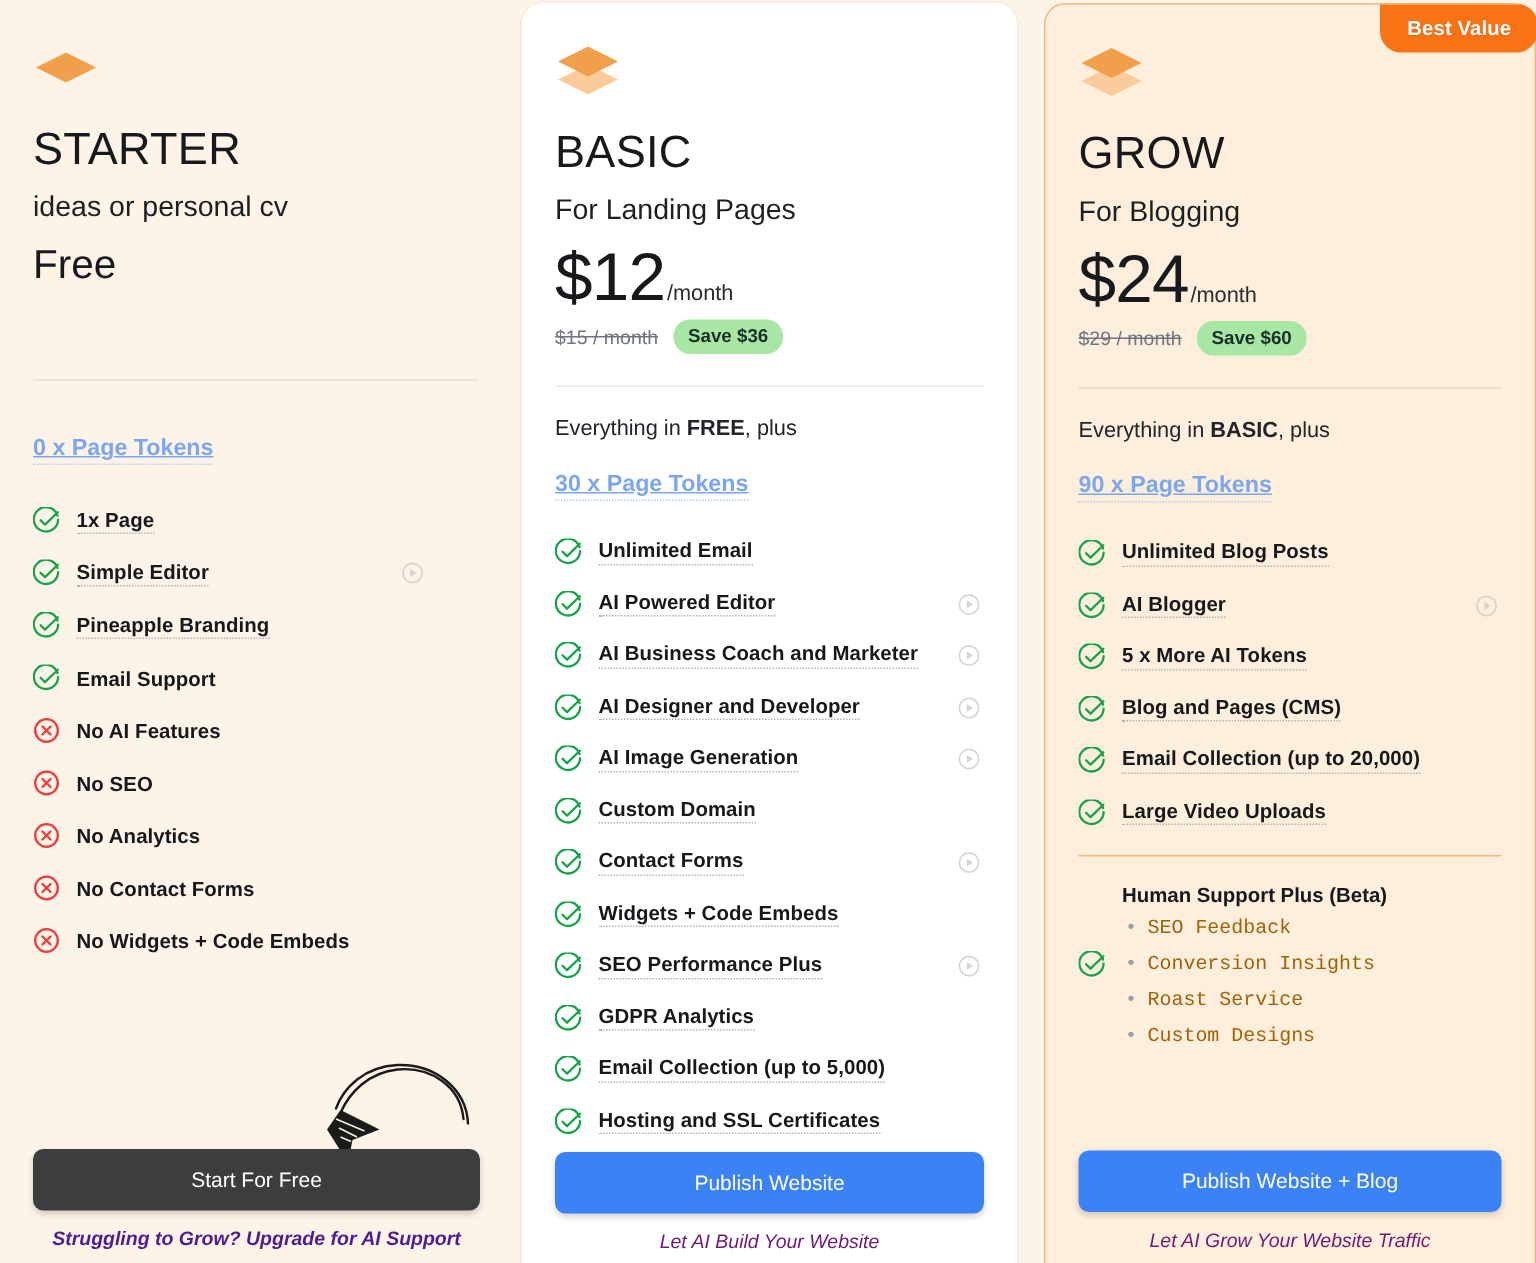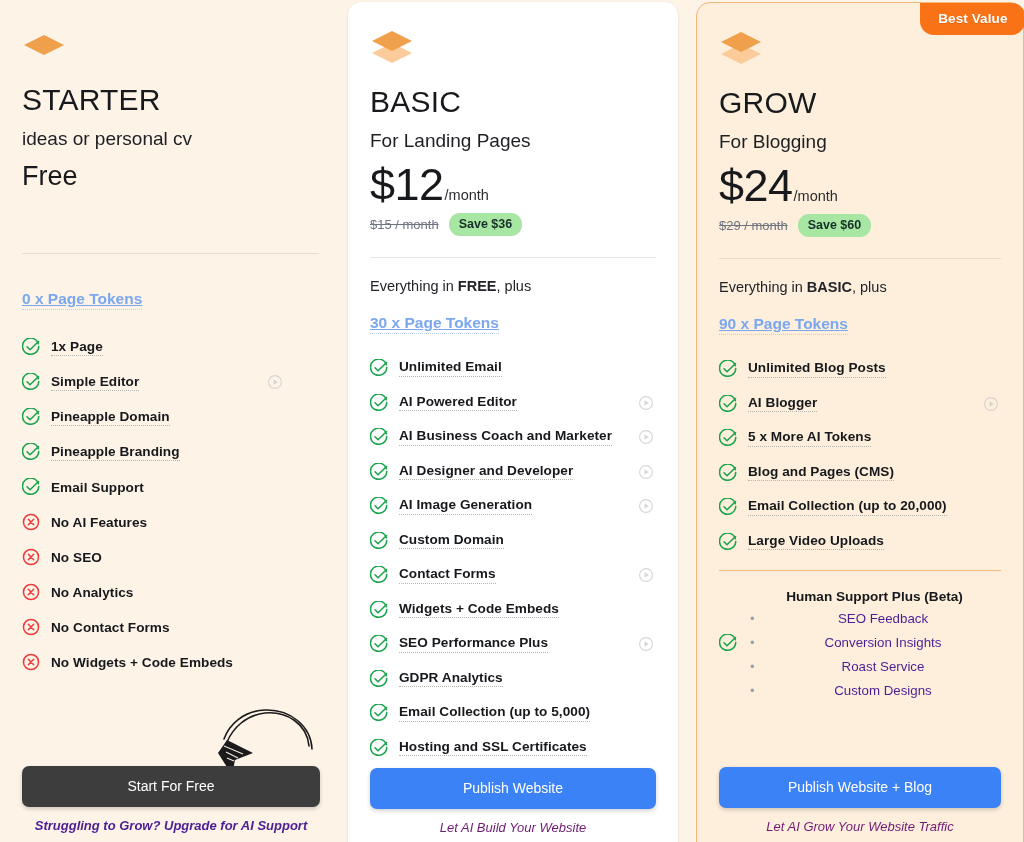--- a/index.html
+++ b/index.html
@@ -70,24 +70,24 @@
   .feat-label { font-size: 13.6px; font-weight: 700; color: #16181c; letter-spacing: .05px; }
   .feat-label.dotted { border-bottom: 1.4px dotted #b6b4ae; padding-bottom: 1.5px; cursor: pointer; }
   .play { position: absolute; right: 2px; top: 50%; transform: translateY(-50%);
           width: 16px; height: 16px; opacity: .85; cursor: pointer; }
   .card-starter .play { right: 36px; }
   .card-grow .play { right: 2px; }
 
   
   .sub-block { display: flex; align-items: center; margin-top: 18px; }
   .sub-ico { width: 18px; height: 18px; margin-right: 11px; flex: 0 0 auto; }
-  .sub-body { flex: 1; text-align: center; }
+  .sub-body { flex: 1; }
   .sub-title { font-size: 13.6px; font-weight: 700; color: #16181c; margin-bottom: 7px; }
   .sub-list { list-style: none; }
-  .sub-list li { font-size: 13.3px; color: #4c1d95; margin: 0 0 9px 17px; position: relative; }
+  .sub-list li { font-size: 13.3px; color: #a16207; margin: 0 0 9px 17px; position: relative; font-family: Liberation Mono, monospace; }
   .sub-list li:last-child { margin-bottom: 0; }
   .sub-list li::before { content: "•"; position: absolute; left: -15px; color: #9aa0aa; }
 
   
   .card-foot { position: absolute; left: 22px; right: 22px; bottom: 27px; }
   .card-starter .card-foot { left: 22px; right: 21px; }
   .cta {
     display: block; width: 100%; border: 0; border-radius: 7px;
     font-size: 14px; font-weight: 400; color: #ffffff;
     padding: 12px 0 13px; text-align: center; cursor: pointer;
@@ -132,29 +132,20 @@
             <svg width="18" height="18" viewBox="0 0 20 20">
               <path d="M18.2 6.4 A9 9 0 1 0 18.6 9.4" fill="none" stroke="#16a34a" stroke-width="1.7" stroke-linecap="round"></path>
               <path d="M5.6 9.8 L8.9 13.1 L18.4 3.9" fill="none" stroke="#16a34a" stroke-width="1.7" stroke-linecap="round" stroke-linejoin="round"></path>
             </svg>
           </span>
           <span class="feat-label dotted">Simple Editor</span>
           <span class="play"><svg width="16" height="16" viewBox="0 0 20 20">
               <circle cx="10" cy="10" r="8" fill="none" stroke="#cfcfcf" stroke-width="1.4"></circle>
               <path d="M8.2 6.6 L13.4 10 L8.2 13.4 Z" fill="#cfcfcf"></path>
             </svg></span>
-        </li>
-        <li class="feat">
-          <span class="feat-ico">
-            <svg width="18" height="18" viewBox="0 0 20 20">
-              <path d="M18.2 6.4 A9 9 0 1 0 18.6 9.4" fill="none" stroke="#16a34a" stroke-width="1.7" stroke-linecap="round"></path>
-              <path d="M5.6 9.8 L8.9 13.1 L18.4 3.9" fill="none" stroke="#16a34a" stroke-width="1.7" stroke-linecap="round" stroke-linejoin="round"></path>
-            </svg>
-          </span>
-          <span class="feat-label dotted">Pineapple Domain</span>
         </li>
         <li class="feat">
           <span class="feat-ico">
             <svg width="18" height="18" viewBox="0 0 20 20">
               <path d="M18.2 6.4 A9 9 0 1 0 18.6 9.4" fill="none" stroke="#16a34a" stroke-width="1.7" stroke-linecap="round"></path>
               <path d="M5.6 9.8 L8.9 13.1 L18.4 3.9" fill="none" stroke="#16a34a" stroke-width="1.7" stroke-linecap="round" stroke-linejoin="round"></path>
             </svg>
           </span>
           <span class="feat-label dotted">Pineapple Branding</span>
         </li>

